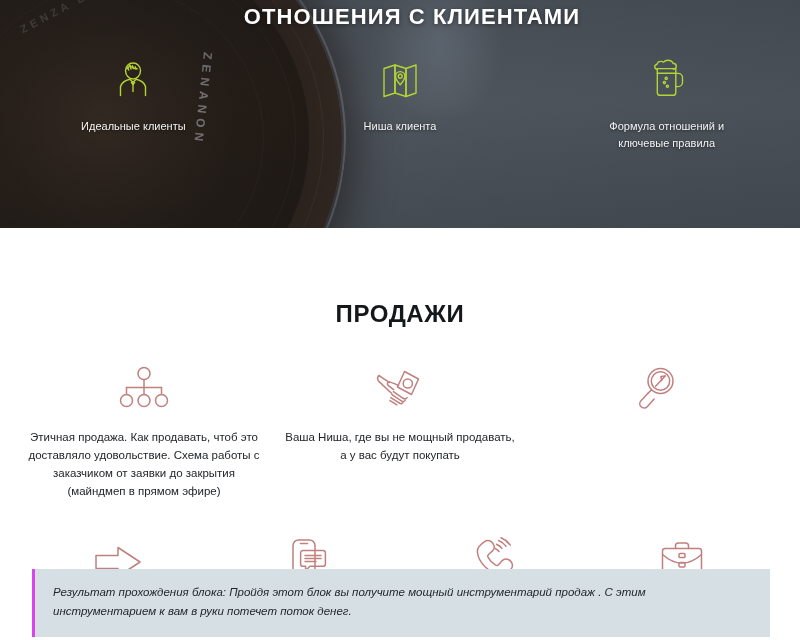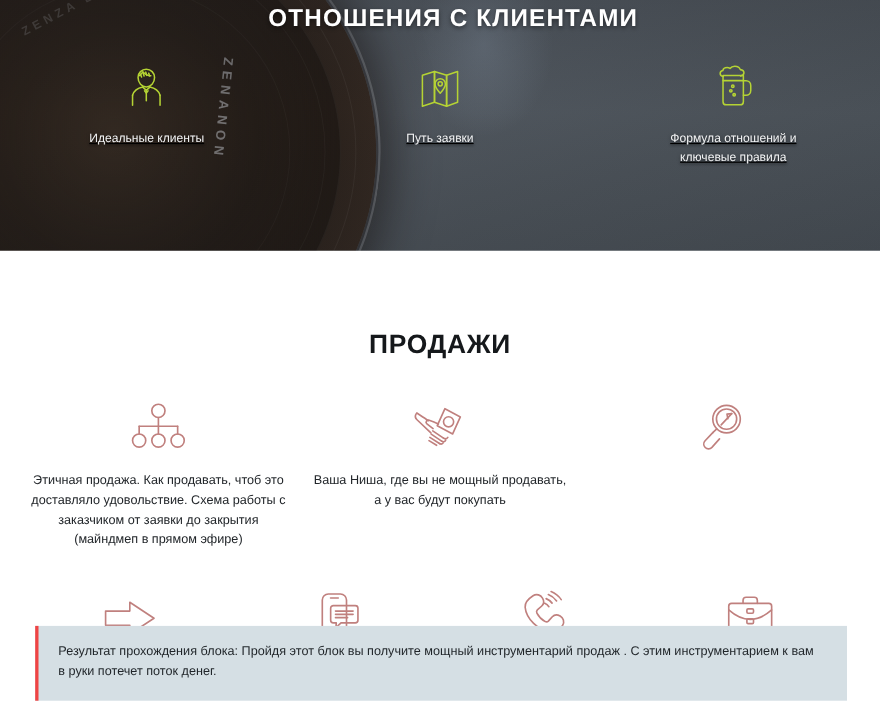--- a/index.html
+++ b/index.html
@@ -100,21 +100,20 @@
     letter-spacing: 1.1px;
     text-transform: uppercase;
     text-shadow: 0 1px 4px rgba(0,0,0,.45);
     margin-left: 24px;
   }
 
   .hero-items {
     position: absolute;
     top: 56px; left: 0; right: 0;
     display: flex;
-    text-decoration: underline;
   }
   .hero-item {
     flex: 1;
     display: flex;
     flex-direction: column;
     align-items: center;
   }
   .hero-icon { height: 48px; display: flex; align-items: center; justify-content: center; }
   .hero-icon svg { display: block; }
   .hero-label {
@@ -168,23 +167,24 @@
   .row2 .sales-label { max-width: 170px; }
 
   
   .result-wrap {
     position: absolute;
     left: 0; right: 0; bottom: 3px;
   }
   .result-banner {
     margin: 0 30px 0 32px;
     background: #d5dfe4;
-    border-left: 3px solid #ef4444;
+    border-left: 3px solid #d946ef;
     padding: 14px 30px 16px 18px;
     min-height: 54px;
+    font-style: italic;
   }
   .result-text {
     color: #1f2428;
     font-size: 11.5px;
     line-height: 19px;
   }
 </style>
 </head>
 <body>
 
@@ -222,21 +222,21 @@
     <div class="hero-item">
       <div class="hero-icon">
         <svg width="42" height="42" viewBox="0 0 42 42" fill="none" stroke="#b5d334" stroke-width="1.4" stroke-linecap="round" stroke-linejoin="round">
           <path d="M5 9.5l11-3.5v28l-11 3.5z"></path>
           <path d="M16 6l11 3.5v28L16 34z"></path>
           <path d="M27 9.5l10-3.5v28l-10 3.5z"></path>
           <path d="M21.2 12.6c2.6 0 4.7 2.1 4.7 4.7 0 3.3-4.7 8.4-4.7 8.4s-4.7-5.1-4.7-8.4c0-2.6 2.1-4.7 4.7-4.7z"></path>
           <circle cx="21.2" cy="17.2" r="1.9"></circle>
         </svg>
       </div>
-      <div class="hero-label">Путь заявки</div>
+      <div class="hero-label">Ниша клиента</div>
     </div>
 
 
     <div class="hero-item">
       <div class="hero-icon">
         <svg width="42" height="46" viewBox="0 0 42 46" fill="none" stroke="#b5d334" stroke-width="1.4" stroke-linecap="round" stroke-linejoin="round">
           <path d="M11.5 12.5c-1.6-.2-2.8-1.3-2.8-2.7 0-1.3 1-2.3 2.4-2.6.3-1.6 1.9-2.8 3.9-2.8 1 0 1.9.3 2.6.8.9-1.2 2.5-2 4.4-2 2.4 0 4.4 1.3 5 3.1 1.9.2 3.3 1.4 3.3 2.9 0 1.4-1.3 2.6-3 2.9"></path>
           <path d="M11.3 11.6h18.5v23.8c0 1.6-1.3 2.9-2.9 2.9H14.2c-1.6 0-2.9-1.3-2.9-2.9V11.6z"></path>
           <path d="M29.8 16.4h2.4c2.4 0 4.3 1.9 4.3 4.3v4.6c0 2.4-1.9 4.3-4.3 4.3h-2.4"></path>
           <path d="M11.3 16.3h18.5"></path>

